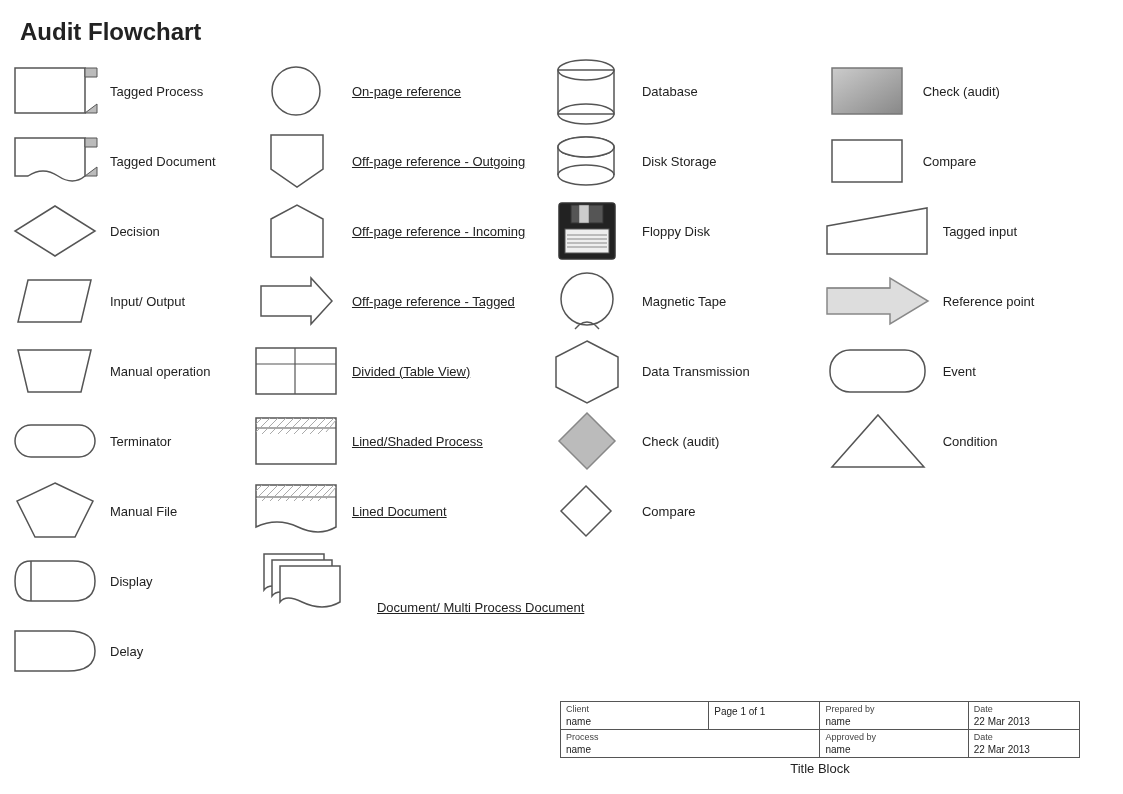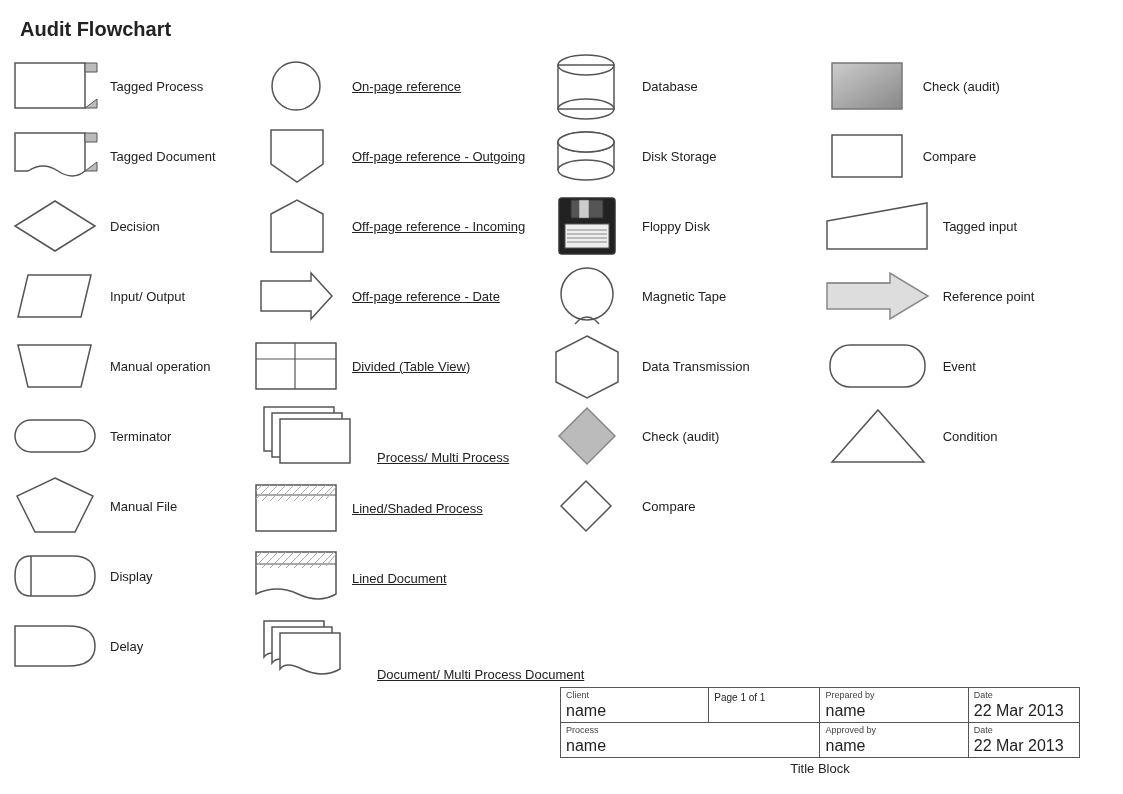--- a/index.html
+++ b/index.html
@@ -7,21 +7,21 @@
       background: #fff;
       font-family: Arial, sans-serif;
       font-size: 13px;
       color: #222;
       width: 1123px;
       min-height: 794px;
       position: relative;
       overflow: hidden;
     }
     .page-title {
-      font-size: 20px;
+      font-size: 24px;
       font-weight: bold;
       padding: 18px 20px 10px 20px;
     }
     .main-content {
       display: flex;
       flex-direction: row;
       padding: 0 10px;
       gap: 0;
     }
     
@@ -78,21 +78,21 @@
       border: 1px solid #555;
       padding: 2px 5px;
       vertical-align: top;
     }
     .title-block .label {
       font-size: 9px;
       color: #444;
       display: block;
     }
     .title-block .value {
-      font-size: 16px;
+      font-size: 10px;
       display: block;
       margin-top: 2px;
     }
     .title-block-caption {
       text-align: center;
       font-size: 13px;
       margin-top: 3px;
     }
   </style>
 </head>
@@ -220,44 +220,34 @@
       </div>
       <span class="shape-label">Off-page reference - Incoming</span>
     </div>
 
     <div class="shape-row">
       <div class="shape-box">
         <svg width="75" height="50">
           <polygon points="2,10 52,10 52,2 73,25 52,48 52,40 2,40" fill="none" stroke="#555" stroke-width="1.5"></polygon>
         </svg>
       </div>
-      <span class="shape-label">Off-page reference - Date</span>
+      <span class="shape-label">Off-page reference - Tagged</span>
     </div>
 
     <div class="shape-row">
       <div class="shape-box">
         <svg width="85" height="50">
           <rect x="2" y="2" width="80" height="46" fill="none" stroke="#555" stroke-width="1.5"></rect>
           <line x1="2" y1="18" x2="82" y2="18" stroke="#555" stroke-width="1.2"></line>
           <line x1="41" y1="2" x2="41" y2="48" stroke="#555" stroke-width="1.2"></line>
         </svg>
       </div>
       <span class="shape-label">Divided (Table View)</span>
     </div>
 
-    <div class="shape-row" style="align-items:flex-end; padding-bottom:8px;">
-      <div class="shape-box wide" style="position:relative; width:115px; height:60px;">
-        <svg width="115" height="60">
-          <rect x="12" y="2" width="70" height="44" fill="#fff" stroke="#555" stroke-width="1.5"></rect>
-          <rect x="20" y="8" width="70" height="44" fill="#fff" stroke="#555" stroke-width="1.5"></rect>
-          <rect x="28" y="14" width="70" height="44" fill="#fff" stroke="#555" stroke-width="1.5"></rect>
-        </svg>
-      </div>
-      <span class="shape-label">Process/ Multi Process</span>
-    </div>
 
     <div class="shape-row">
       <div class="shape-box">
         <svg width="85" height="55">
           <rect x="2" y="4" width="80" height="46" fill="none" stroke="#555" stroke-width="1.5"></rect>
           <line x1="2" y1="14" x2="82" y2="14" stroke="#555" stroke-width="1.2"></line>
 
           <line x1="8" y1="4" x2="2" y2="10" stroke="#aaa" stroke-width="1"></line>
           <line x1="16" y1="4" x2="2" y2="18" stroke="#aaa" stroke-width="1"></line>
           <line x1="24" y1="4" x2="8" y2="20" stroke="#aaa" stroke-width="1"></line>

